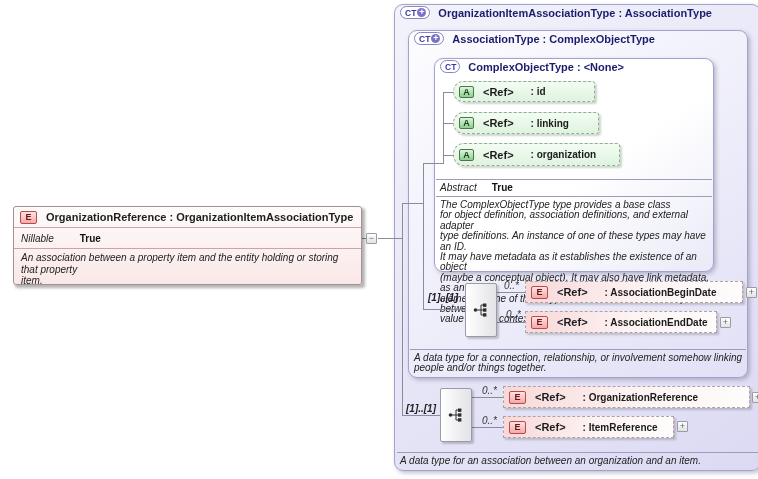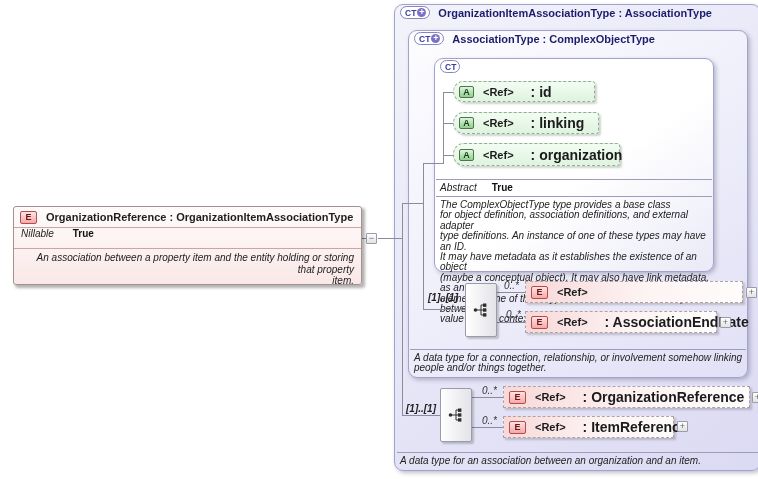--- a/index.html
+++ b/index.html
@@ -41,21 +41,21 @@
               display:flex; align-items:center; padding-left:5px; z-index:5; }
   .badge-e { display:inline-flex; width:17px; height:13px; align-items:center; justify-content:center;
              border:1px solid #b94a4a; border-radius:2px;
              background:linear-gradient(180deg,#fde2e2,#f3aaaa);
              font-size:9px; font-weight:bold; color:#6d1414; flex:none; }
   .badge-a { display:inline-flex; width:15px; height:12px; align-items:center; justify-content:center;
              border:1px solid #52724f; border-radius:2px;
              background:linear-gradient(180deg,#dcf6dc,#8ed08e);
              font-size:9px; font-weight:bold; color:#1d3a1d; flex:none; }
   .ref-text  { font-size:11px; font-weight:bold; color:#1b1b1b; margin-left:9px; white-space:pre; }
-  .name-text { font-size:14px; font-weight:bold; color:#1b1b1b; margin-left:17px; white-space:pre; }
+  .name-text { font-size:10px; font-weight:bold; color:#1b1b1b; margin-left:17px; white-space:pre; }
 
   .seq-box { position:absolute; width:32px; height:54px; border:1px solid #9a9aa8; border-radius:2px;
              background:linear-gradient(90deg,#ffffff,#e3e3e8);
              box-shadow:2px 2px 2px rgba(0,0,0,.2);
              display:flex; align-items:center; justify-content:center; z-index:5; }
 
   .occurs { position:absolute; font-size:10px; font-style:italic; color:#333; z-index:6; white-space:nowrap; }
   .card   { position:absolute; font-size:10px; font-style:italic; font-weight:bold; color:#222;
             z-index:6; white-space:nowrap; }
 
@@ -64,24 +64,24 @@
             text-align:center; color:#666; z-index:6; }
 
   #left-box { position:absolute; left:3px; top:206px; width:349px; height:79px;
               border:1px solid #a39292; border-radius:3px;
               background:linear-gradient(180deg,#fefbfb,#fae8e8);
               box-shadow:2.5px 2.5px 3px rgba(0,0,0,.3); z-index:5;
               display:flex; flex-direction:column; }
   #left-header { display:flex; align-items:center; gap:9px; padding:0 6px; height:21px; flex:none;
                  border-bottom:1px solid #cfa3a3; font-size:11px; font-weight:bold; color:#1d1d1d;
                  white-space:nowrap; }
-  #left-flags  { display:flex; align-items:flex-start; padding:0 7px; height:21px; flex:none;
-                 border-bottom:1px solid #cfa3a3; gap:19px; }
+  #left-flags  { display:flex; align-items:center; padding:0 7px; height:21px; flex:none;
+                 border-bottom:1px solid #cfa3a3; gap:26px; }
   #left-desc   { padding:3px 7px; font-size:10px; font-style:italic; line-height:11.5px;
-                 color:#222; white-space:pre-line;text-align:right; }
+                 color:#222; white-space:pre-line; }
 </style>
 </head>
 <body>
 
 <div id="screen">
 
   <div class="bigbox" id="outer-box" style="left:384px;top:4px;width:367px;height:467px;"></div>
   <div class="bigbox" id="assoc-box" style="left:398px;top:30px;width:340px;height:348px;"></div>
   <div class="bigbox" id="cot-box" style="left:424px;top:58px;width:280px;height:214px;"></div>
 
@@ -96,20 +96,21 @@
     <span class="ct-badge">
         <span>CT</span>
         <span class="ct-plus">+</span>
       </span>
     <span>AssociationType : ComplexObjectType</span>
   </div>
   <div class="type-title" style="left:430px;top:60px;">
     <span class="ct-badge">
         <span>CT</span>
       </span>
+    <span>ComplexObjectType : &lt;None&gt;</span>
   </div>
 
   <div class="ln" style="left:352px;top:238px;width:5px;height:1px;"></div>
   <div class="ln" style="left:368px;top:238px;width:25px;height:1px;"></div>
   <div class="ln" style="left:392px;top:203px;width:1px;height:213px;"></div>
   <div class="ln" style="left:392px;top:203px;width:22px;height:1px;"></div>
   <div class="ln" style="left:413px;top:163px;width:1px;height:147px;"></div>
   <div class="ln" style="left:413px;top:163px;width:21px;height:1px;"></div>
   <div class="ln" style="left:433px;top:92px;width:1px;height:72px;"></div>
   <div class="ln" style="left:433px;top:92px;width:12px;height:1px;"></div>
@@ -174,20 +175,21 @@
       <path d="M3.5 9 H9 M9 4 V14 M9 4 H12 M9 9 H12 M9 14 H12" stroke="#2e2e2e" stroke-width="1" fill="none"></path>
       <rect x="11" y="2.5" width="3.4" height="3.4" fill="#2e2e2e"></rect>
       <rect x="11" y="7.3" width="3.4" height="3.4" fill="#2e2e2e"></rect>
       <rect x="11" y="12.2" width="3.4" height="3.4" fill="#2e2e2e"></rect>
     </svg>
   </div>
   <div class="occurs" style="left:494px;top:280px;">0..*</div>
   <div class="eref-box" style="left:515px;top:281px;width:218px;height:22px;">
     <span class="badge-e">E</span>
     <span class="ref-text">&lt;Ref&gt;</span>
+    <span class="name-text">: AssociationBeginDate</span>
   </div>
   <div class="pm-box" style="left:736px;top:287px;">+</div>
 
   <div class="occurs" style="left:496px;top:309px;">0..*</div>
   <div class="eref-box" style="left:515px;top:311px;width:192px;height:22px;">
     <span class="badge-e">E</span>
     <span class="ref-text">&lt;Ref&gt;</span>
     <span class="name-text">: AssociationEndDate</span>
   </div>
   <div class="pm-box" style="left:710px;top:317px;">+</div>

